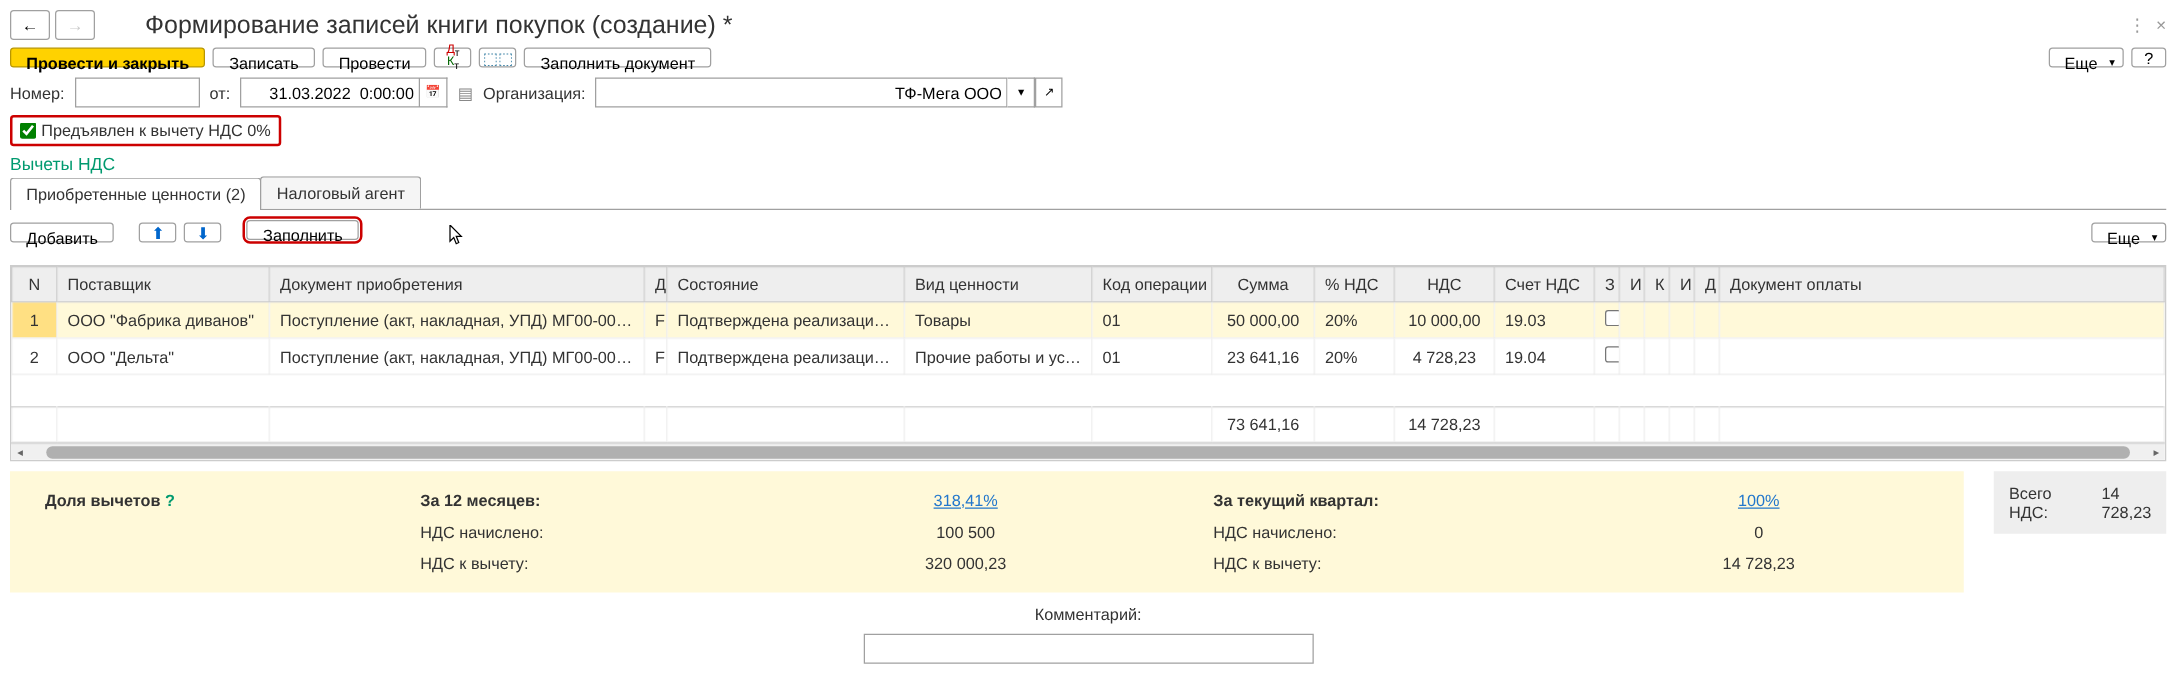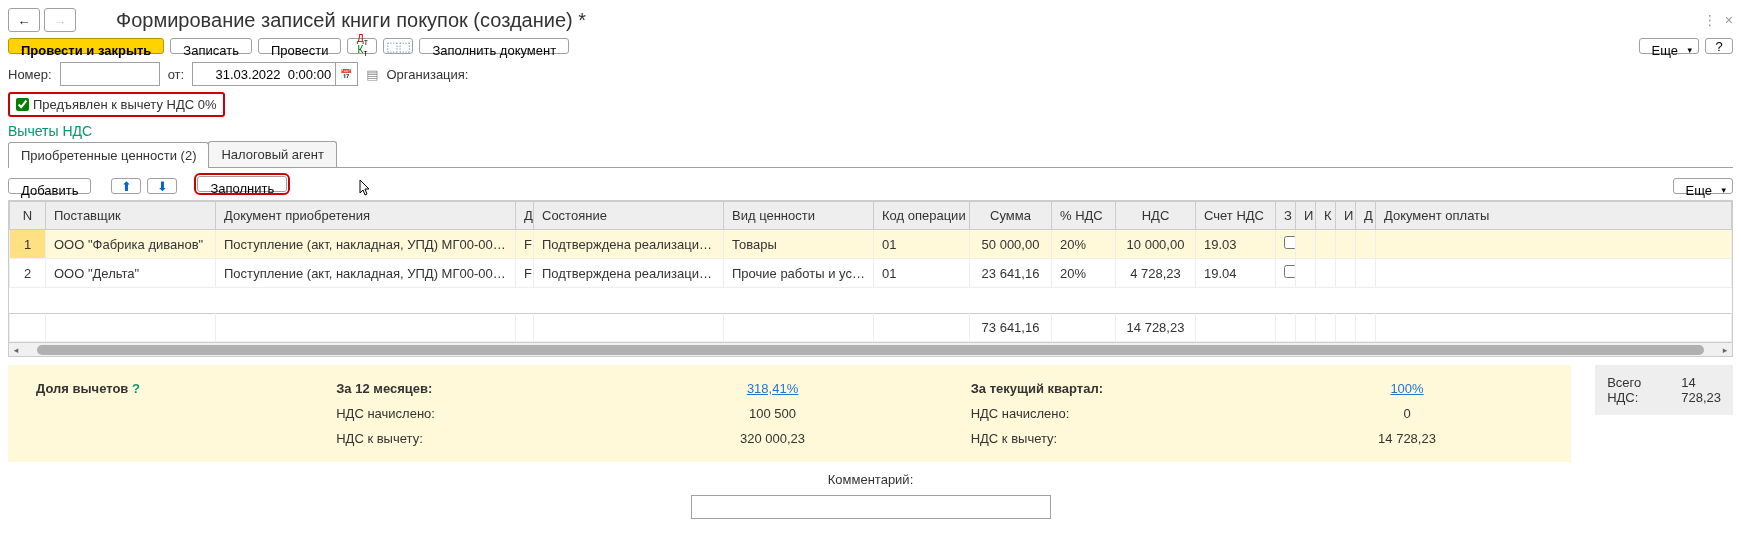--- a/index.html
+++ b/index.html
@@ -21,21 +21,21 @@
 .input { border: 1px solid #a0a0a0; background: #fff; height: 24px; padding: 2px 4px; font-size: 13px; }
 .input-combo { display: flex; }
 .input-combo .input { border-radius: 0; text-align: right; }
 .combo-btn { width: 22px; height: 24px; border: 1px solid #a0a0a0; border-left: none; background: #fff; cursor: pointer; display: flex; align-items: center; justify-content: center; font-size: 10px; }
 .checkbox-row { margin-bottom: 6px; display: inline-flex; align-items: center; gap: 4px; padding: 3px 6px; border: 2px solid #c00; border-radius: 3px; }
 .checkbox-row input { accent-color: green; }
 .section-title { color: #009a6f; font-size: 14px; margin-bottom: 2px; }
 .tabs { display: flex; border-bottom: 1px solid #a0a0a0; margin-bottom: 8px; }
 .tab { padding: 5px 12px; border: 1px solid #a0a0a0; border-bottom: none; background: #f5f5f5; margin-right: -1px; cursor: pointer; font-size: 13px; border-radius: 3px 3px 0 0; }
 .tab.active { background: #fff; position: relative; top: 1px; }
-.table-toolbar { display: flex; align-items: center; gap: 6px; margin-bottom: 4px; }
+.table-toolbar { display: flex; align-items: center; gap: 6px; margin-bottom: 16px; }
 .red-outline { outline: 2px solid #c00; outline-offset: 1px; }
 .table-wrap { border: 1px solid #ccc; overflow-x: auto; }
 table { width: 100%; border-collapse: collapse; table-layout: fixed; }
 th { background: #eee; font-weight: normal; text-align: left; padding: 6px 8px; border: 1px solid #ccc; font-size: 13px; white-space: nowrap; overflow: hidden; }
 td { padding: 6px 8px; border: 1px solid #eee; font-size: 13px; white-space: nowrap; overflow: hidden; text-overflow: ellipsis; }
 tr.row-selected td { background: #fff9d9; }
 tr.totals td { background: #fff; font-weight: normal; border-top: 1px solid #ccc; }
 .num-cell { text-align: center; }
 .center-cell { text-align: center; }
 .scrollbar { height: 14px; background: #f0f0f0; border-top: 1px solid #ccc; display: flex; align-items: center; }
@@ -90,20 +90,25 @@
   <input class="input" style="width: 100px;" value="">
   <span class="lbl">от:</span>
   <div class="input-combo">
     <input class="input" style="width: 144px;" value="31.03.2022  0:00:00">
     <button class="combo-btn">
         <span>📅</span>
       </button>
   </div>
   <span style="color:#888">▤</span>
   <span class="lbl">Организация:</span>
+  <div class="input-combo">
+    <input class="input" style="width: 330px;" value="ТФ-Мега ООО">
+    <button class="combo-btn">▾</button>
+    <button class="combo-btn" style="border-left:1px solid #a0a0a0">↗</button>
+  </div>
 </div>
 
 <label class="checkbox-row">
   <input type="checkbox" checked="" style="">
   <span>Предъявлен к вычету НДС 0%</span>
 </label>
 
 <div class="section-title">Вычеты НДС</div>
 
 <div class="tabs">

